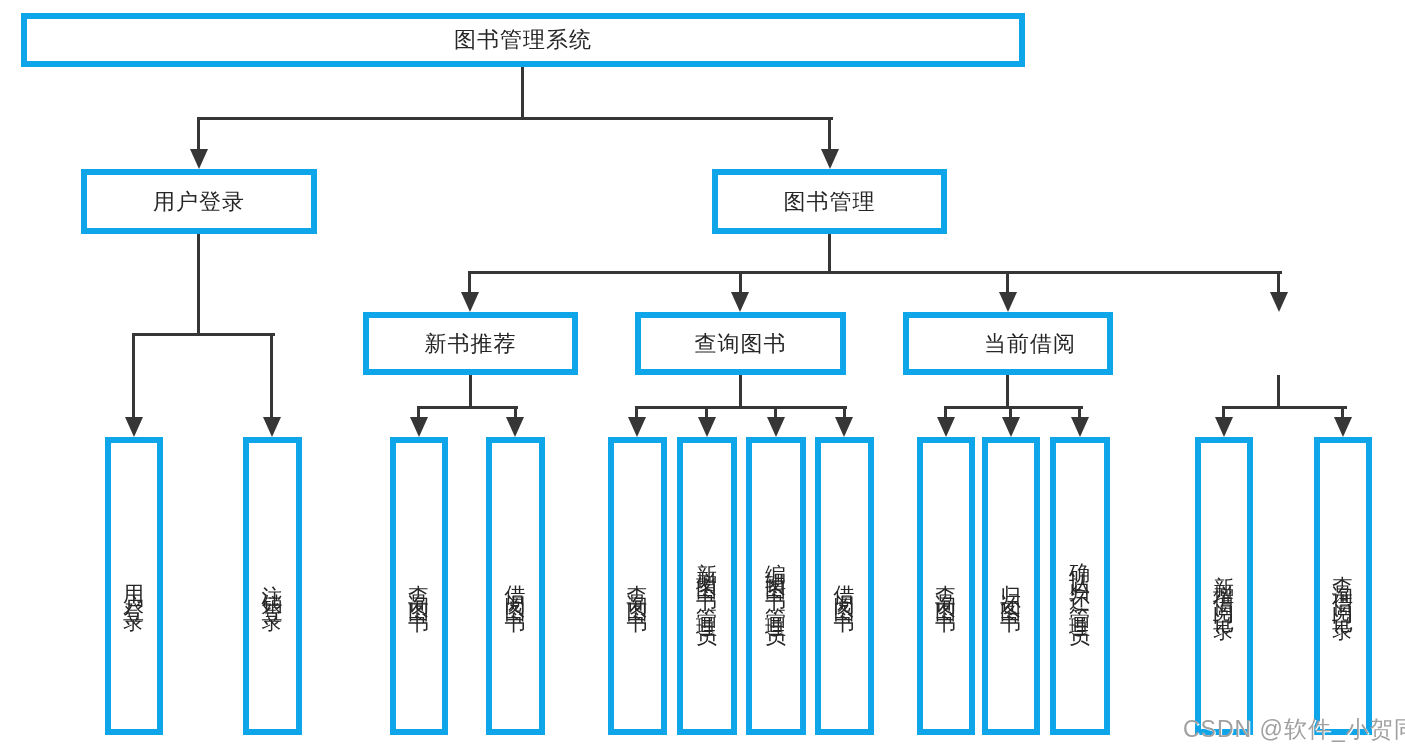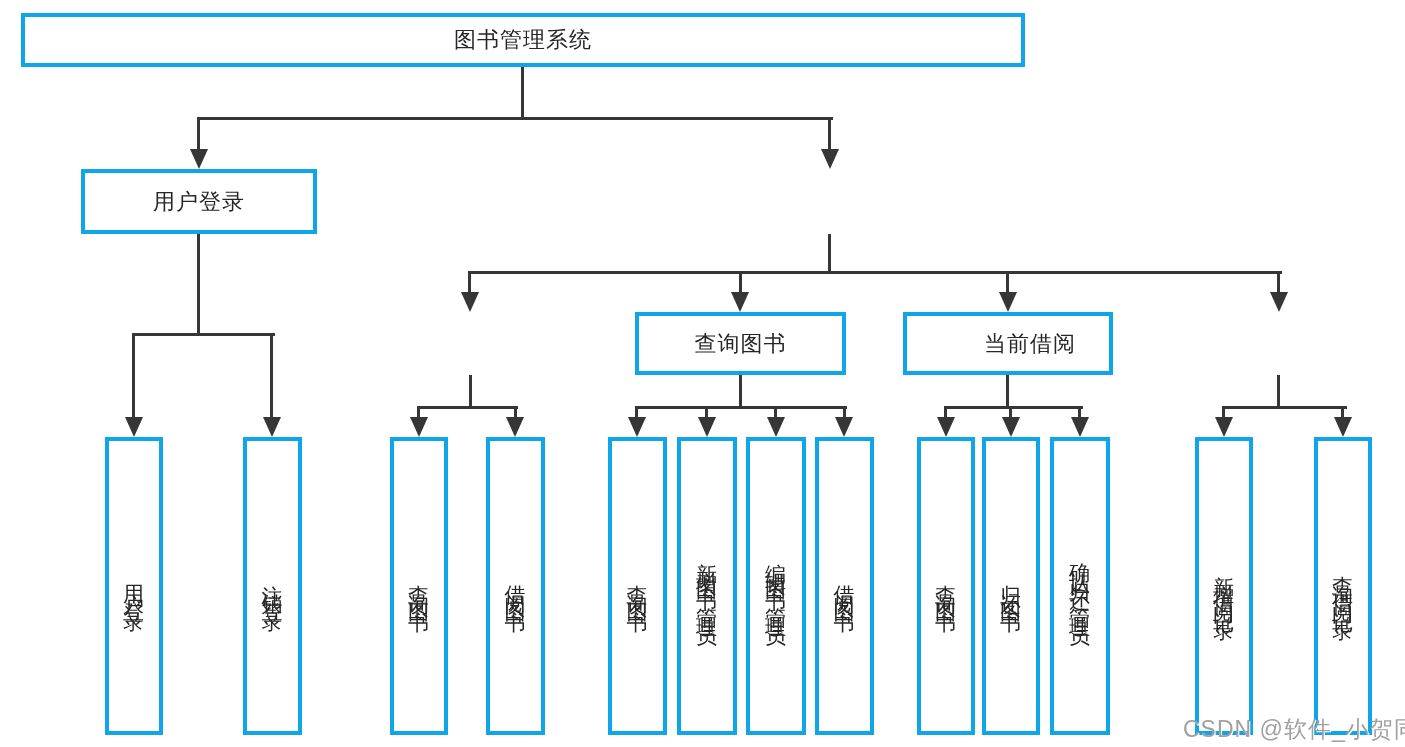--- a/index.html
+++ b/index.html
@@ -7,21 +7,21 @@
     position: relative;
     width: 1405px;
     height: 747px;
     background: #ffffff;
     font-family: "Liberation Sans", "DejaVu Sans", sans-serif;
     overflow: hidden;
   }
   .node {
     position: absolute;
     box-sizing: border-box;
-    border: 4px solid #0ea5e9;
+    border: 6px solid #0ea5e9;
     background: #ffffff;
     display: flex;
     align-items: center;
     justify-content: center;
     color: #262626;
   }
   .hnode span {
     font-size: 22px;
     letter-spacing: 1px;
     white-space: nowrap;
@@ -117,21 +117,27 @@
       <div class="carrow" style="left: 1334px; top: 417px;"></div>
     </div>
 
   <div class="node hnode" style="left:21px; top:13px; width:1004px; height:54px;">
     <span>图书管理系统</span>
   </div>
 
   <div class="node hnode" style="left:81px; top:169px; width:236px; height:65px;">
     <span>用户登录</span>
   </div>
+  <div class="node hnode" style="left:712px; top:169px; width:235px; height:65px;">
+    <span>图书管理</span>
+  </div>
 
+  <div class="node hnode" style="left:363px; top:312px; width:215px; height:63px;">
+    <span>新书推荐</span>
+  </div>
   <div class="node hnode" style="left:635px; top:312px; width:211px; height:63px;">
     <span>查询图书</span>
   </div>
   <div class="node hnode" style="left:903px; top:312px; width:210px; height:63px;padding-left:44px;">
     <span>当前借阅</span>
   </div>
 
   <div class="node leaf" style="left:105px; top:437px; width:58px; height:298px;">
     <span>用户登录</span>
   </div>

